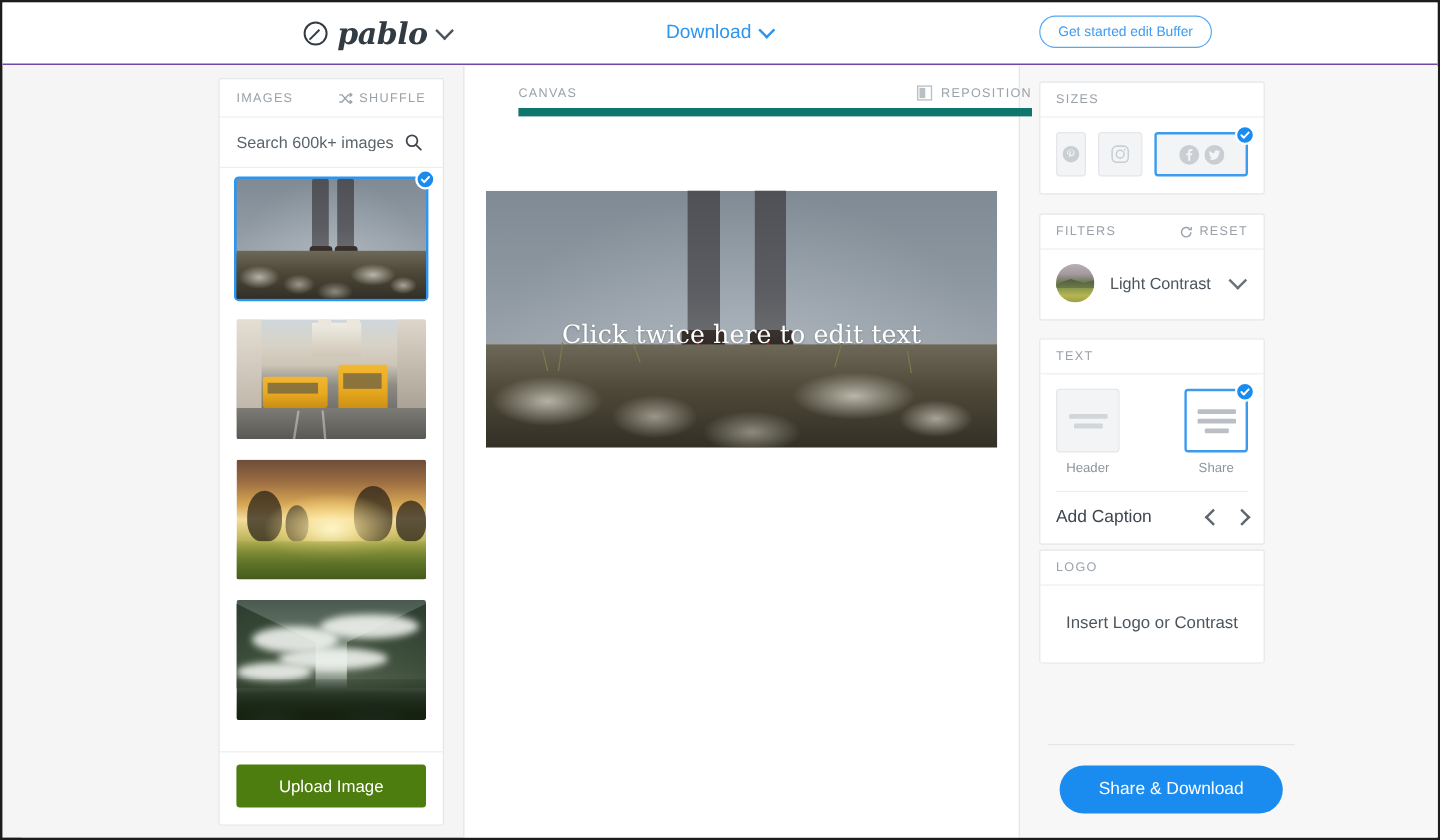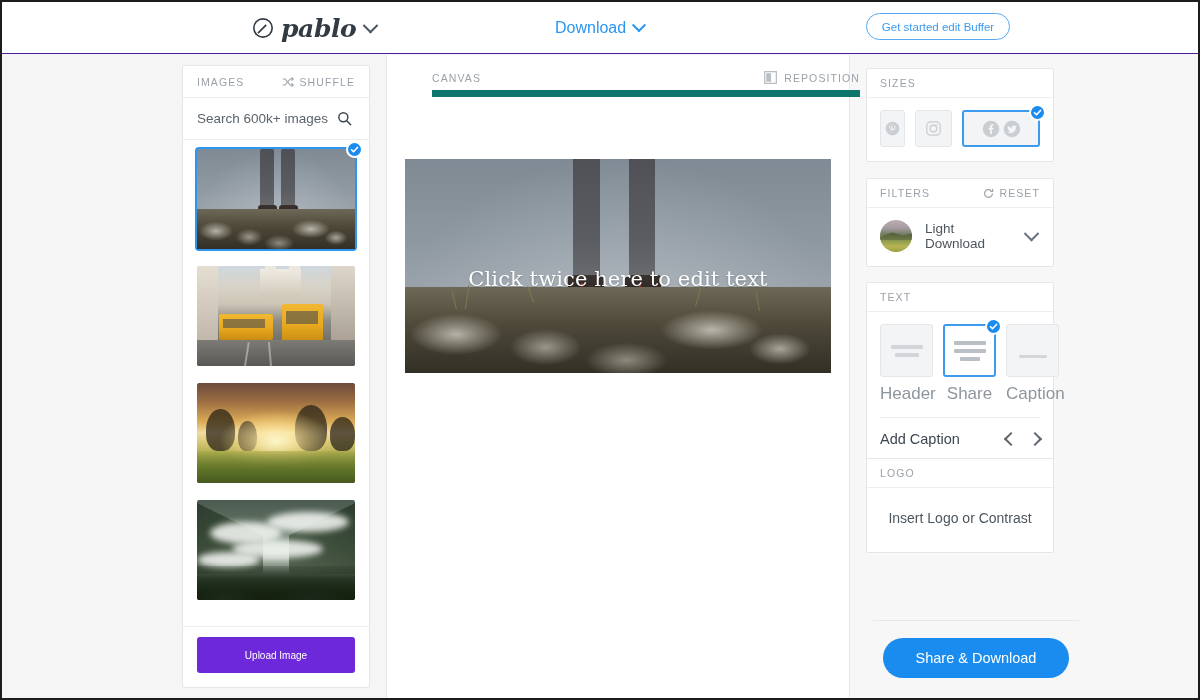--- a/index.html
+++ b/index.html
@@ -219,25 +219,25 @@
 
   .upload-wrap {
     position: absolute;
     left: 0; right: 0; bottom: 0;
     padding: 10px 14px 14px 14px;
     border-top: 1px solid #eceef0;
   }
   .upload-btn {
     width: 158px;
     height: 36px;
-    background: #6d28d9;
+    background: #4d7c0f;
     color: #ffffff;
     border: none;
     border-radius: 3px;
-    font-size: 10px;
+    font-size: 14px;
     font-family: "Liberation Sans", sans-serif;
     cursor: pointer;
   }
 
   
   .canvas-head {
     position: absolute;
     left: 386px; top: 10px;
     width: 428px;
     height: 32px;
@@ -362,21 +362,21 @@
     gap: 4px;
   }
   .text-tile.selected {
     border: 2px solid #3d9bef;
     background: #ffffff;
   }
   .tl { background: #d2d6da; border-radius: 1px; height: 4px; }
   .text-opt-label {
     text-align: center;
     margin-top: 7px;
-    font-size: 17px;
+    font-size: 11px;
     color: #8d959d;
   }
   .quotes-row {
     margin-top: 13px;
     padding-top: 13px;
     border-top: 1px solid #eceef0;
     display: flex;
     align-items: center;
     justify-content: space-between;
   }
@@ -710,21 +710,21 @@
           <span class="panel-label">RESET</span>
         </span>
       </div>
       <div class="rcard-body">
         <div class="filter-row">
           <span class="filter-thumb">
             <span class="art-filter">
                 <span class="hill"></span>
               </span>
           </span>
-          <span class="filter-name">Light Download</span>
+          <span class="filter-name">Light Contrast</span>
           <span class="chev-down"></span>
         </div>
       </div>
     </div>
 
     <div class="rcard" id="text-card" style="left:848px;">
       <div class="rcard-head">
         <span class="panel-label">TEXT</span>
       </div>
       <div class="rcard-body">
@@ -745,26 +745,20 @@
               <span class="tl" style="width:20px;background:#b9bfc5;"></span>
               <span class="check-badge">
                 <svg viewBox="0 0 12 12" fill="none" stroke="#ffffff" stroke-width="2.2" stroke-linecap="round" stroke-linejoin="round">
                   <path d="M2 6.3 4.7 9 10 3.3"></path>
                 </svg>
               </span>
             </div>
             <div class="text-opt-label">Share</div>
           </div>
 
-          <div class="text-opt">
-            <div class="text-tile">
-              <span class="tl" style="width:28px;height:3px;margin-top:12px;"></span>
-            </div>
-            <div class="text-opt-label">Caption</div>
-          </div>
 
         </div>
 
         <div class="quotes-row">
           <span class="quotes-label">Add Caption</span>
           <span class="quotes-arrows">
             <span class="arr prev"></span>
             <span class="arr next"></span>
           </span>
         </div>

